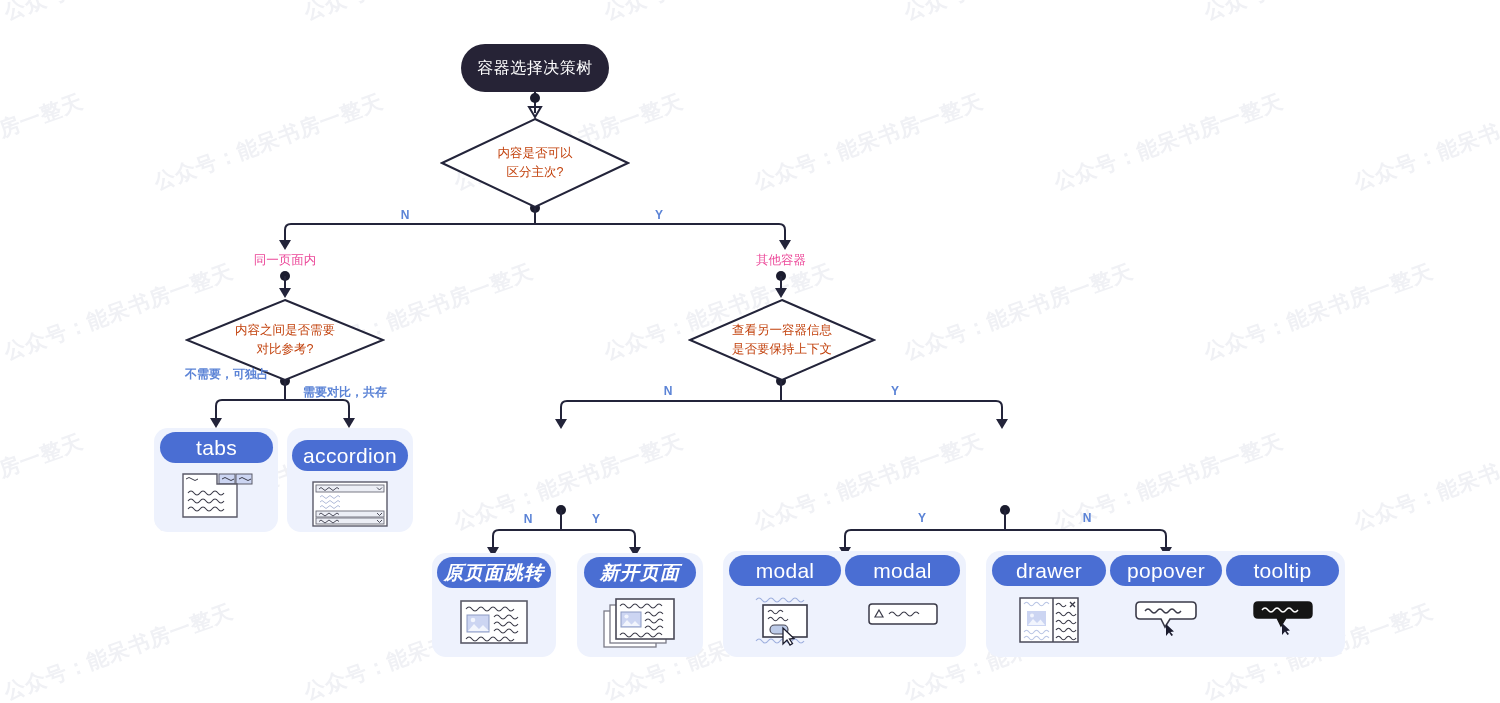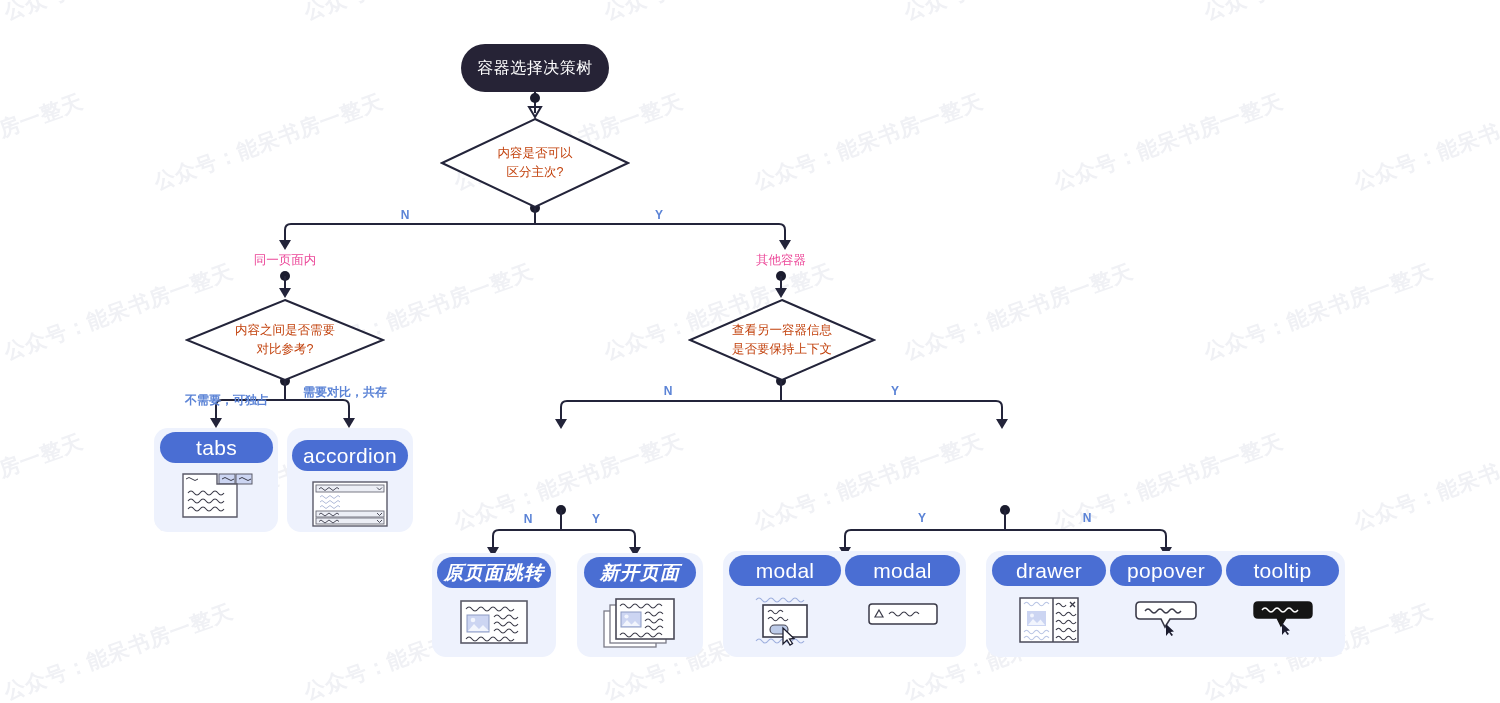--- a/index.html
+++ b/index.html
@@ -180,21 +180,21 @@
   </div>
 
 
 
   <div class="edge-label" style="left:380px;top:208px;width:50px;">N</div>
   <div class="edge-label" style="left:634px;top:208px;width:50px;">Y</div>
 
   <div class="path-label" style="left:220px;top:252px;width:130px;">同一页面内</div>
   <div class="path-label" style="left:716px;top:252px;width:130px;">其他容器</div>
 
-  <div class="edge-label" style="left:177px;top:392px;width:100px;">不需要，可独占</div>
+  <div class="edge-label" style="left:177px;top:366px;width:100px;">不需要，可独占</div>
   <div class="edge-label" style="left:295px;top:384px;width:100px;">需要对比，共存</div>
 
   <div class="edge-label" style="left:643px;top:384px;width:50px;">N</div>
   <div class="edge-label" style="left:870px;top:384px;width:50px;">Y</div>
 
   <div class="edge-label" style="left:503px;top:512px;width:50px;">N</div>
   <div class="edge-label" style="left:571px;top:512px;width:50px;">Y</div>
 
   <div class="edge-label" style="left:897px;top:511px;width:50px;">Y</div>
   <div class="edge-label" style="left:1062px;top:511px;width:50px;">N</div>

